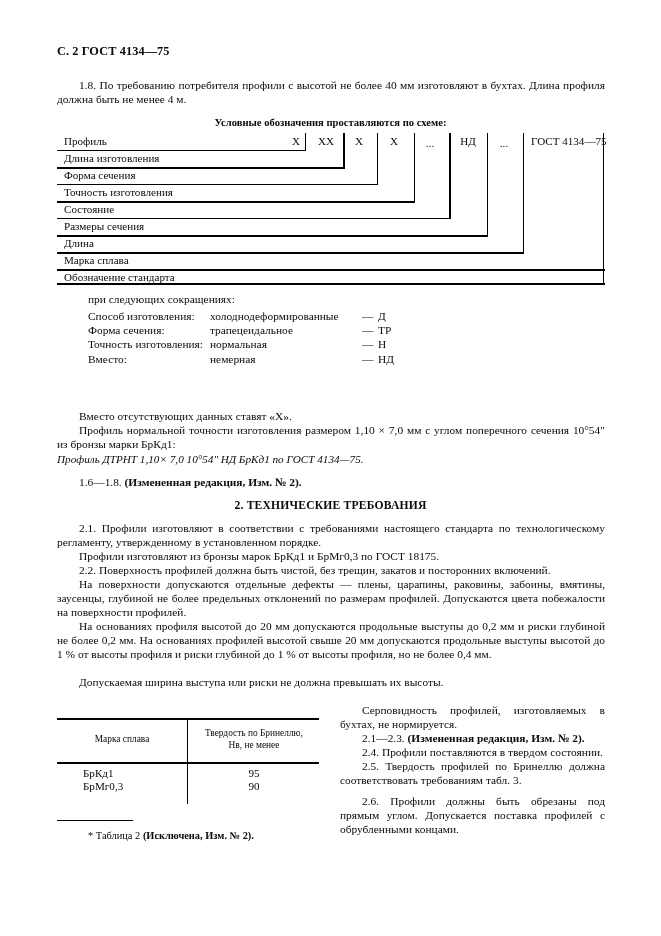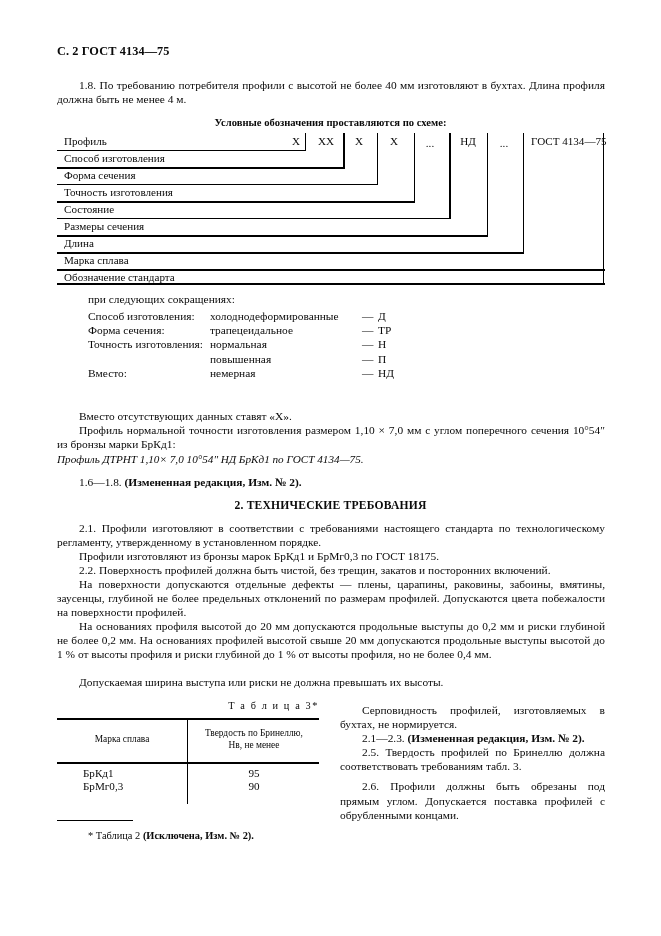--- a/index.html
+++ b/index.html
@@ -194,21 +194,21 @@
 
   <div class="para" style="left:57px; top:78px; width:548px;">
     <span class="indent"></span><span>1.8.  По требованию потребителя профили с высотой не более 40 мм изготовляют в бухтах. Длина профиля должна быть не менее 4 м.</span>
   </div>
 
   <div class="scheme-caption">Условные обозначения проставляются по схеме:</div>
 
   <div class="scheme">
 
     <div class="lbl" style="top:2px;">Профиль</div>
-    <div class="lbl" style="top:19px;">Способ изготовления</div>
+    <div class="lbl" style="top:19px;">Длина изготовления</div>
     <div class="lbl" style="top:36px;">Форма сечения</div>
     <div class="lbl" style="top:53px;">Точность изготовления</div>
     <div class="lbl" style="top:70px;">Состояние</div>
     <div class="lbl" style="top:87px;">Размеры сечения</div>
     <div class="lbl" style="top:104px;">Длина</div>
     <div class="lbl" style="top:121px;">Марка сплава</div>
     <div class="lbl" style="top:138px;">Обозначение стандарта</div>
 
     <div class="code" style="top:2px; left:228px; width:22px;">X</div>
     <div class="code" style="top:2px; left:254px; width:30px;">XX</div>
@@ -256,26 +256,20 @@
         <td class="c3">—</td>
         <td class="c4">ТР</td>
       </tr>
       <tr>
         <td class="c1">Точность изготовления:</td>
         <td class="c2">нормальная</td>
         <td class="c3">—</td>
         <td class="c4">Н</td>
       </tr>
       <tr>
-        <td class="c1"></td>
-        <td class="c2">повышенная</td>
-        <td class="c3">—</td>
-        <td class="c4">П</td>
-      </tr>
-      <tr>
         <td class="c1">Вместо:</td>
         <td class="c2">немерная</td>
         <td class="c3">—</td>
         <td class="c4">НД</td>
       </tr>
     </tbody>
       </table>
   </div>
 
   <div class="para nj" style="left:57px; top:409px; width:548px;">
@@ -317,25 +311,25 @@
   <div class="para nj" style="left:57px; top:675px; width:548px;">
     <span class="indent"></span><span>Допускаемая ширина выступа или риски не должна превышать их высоты.</span>
   </div>
 
 
   <div class="col-right" style="top:703px;">
     <div style="text-indent:22px;">Серповидность профилей, изготовляемых в бухтах, не нормируется.</div>
     <div style="text-indent:22px;">
       <span>2.1—2.3.</span><span>&nbsp;</span><span class="bold">(Измененная редакция, Изм. № 2).</span>
     </div>
+    <div style="text-indent:22px;">2.4.  Профили поставляются в твердом состоянии.</div>
     <div style="text-indent:22px;">2.5.  Твердость профилей по Бринеллю должна соответствовать требованиям табл. 3.</div>
     <div style="text-indent:22px; margin-top:6px;">2.6.  Профили должны быть обрезаны под прямым углом. Допускается поставка профилей с обрубленными концами.</div>
   </div>
 
-  <div class="tbl-caption">Т а б л и ц а 3*</div>
 
   <div class="tbl3">
     <div class="rule-top"></div>
     <div class="rule-mid"></div>
     <div class="vsep"></div>
 
     <div class="th-cell" style="left:0px; top:16px; width:130px;">Марка сплава</div>
     <div class="th-cell" style="left:132px; top:10px; width:130px;">
       <div>Твердость по Бринеллю,</div>
       <div>Нв, не менее</div>

